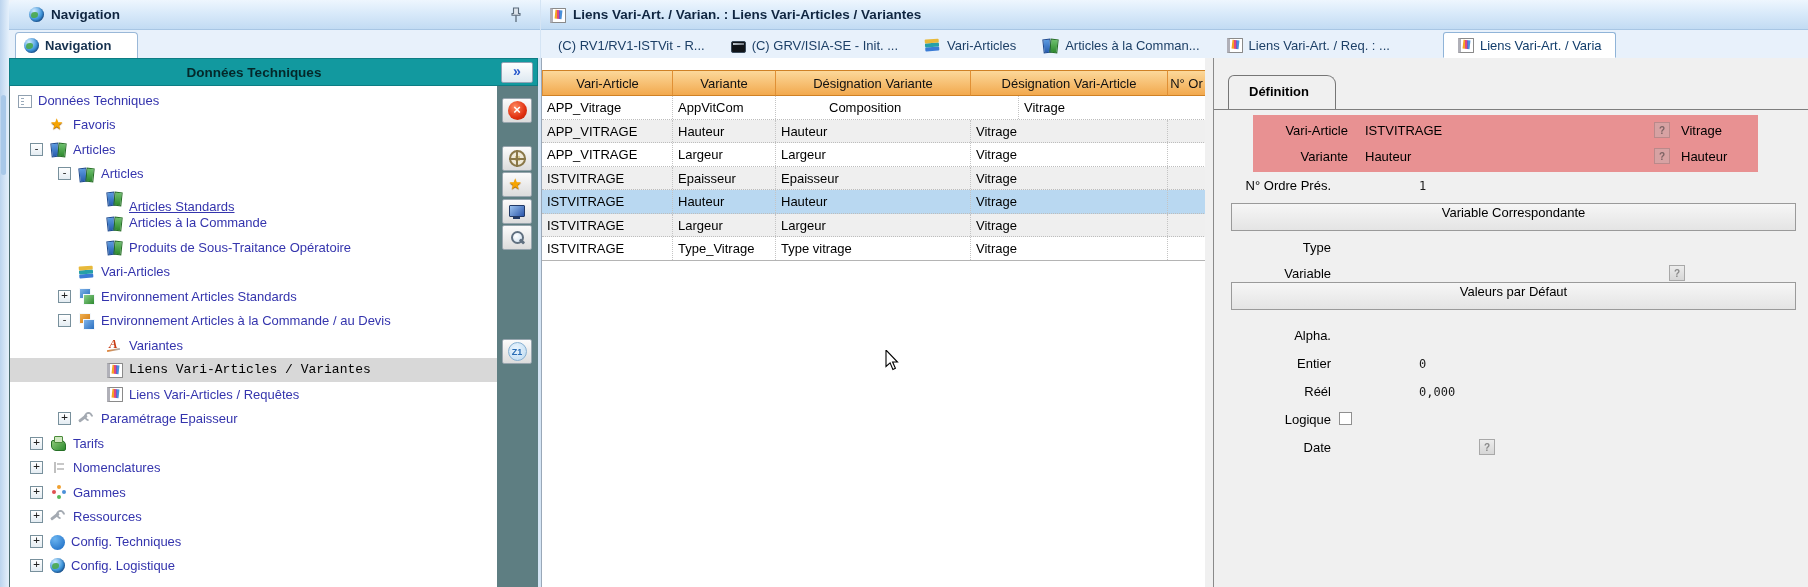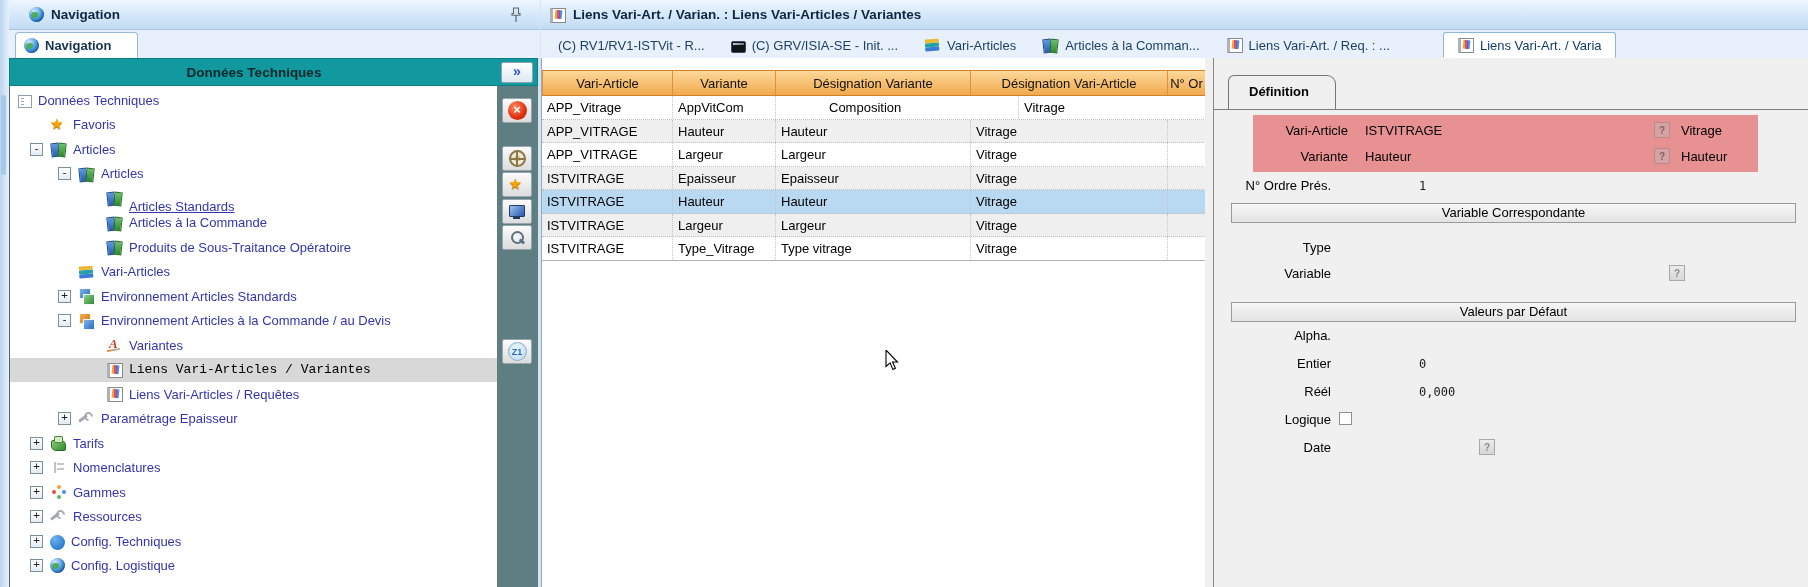--- a/index.html
+++ b/index.html
@@ -86,21 +86,21 @@
   .prow + .prow{margin-top:4px;}
   .plabel{position:absolute;left:0;top:3px;width:95px;text-align:right;}
   .pvalue{position:absolute;left:112px;top:3px;}
   .pdesc{position:absolute;left:428px;top:3px;}
   .qbtn{width:16px;height:16px;background:linear-gradient(#ececec,#d6d6d6);border:1px solid #a8a8a8;
     color:#8a8a8a;font-size:10px;font-weight:bold;display:flex;align-items:center;justify-content:center;cursor:pointer;}
   .pink .qbtn{position:absolute;left:401px;top:2px;background:#d7a2a3;border-color:#ba898a;color:#7d6364;}
   .defrow{position:absolute;left:0;width:594px;height:20px;}
   .dlabel{position:absolute;left:0;top:2px;width:117px;text-align:right;}
   .dvalue{position:absolute;left:205px;top:3px;font-family:"DejaVu Sans Mono",monospace;font-size:12px;color:#1a1a1a;}
-  .secbar{position:absolute;left:17px;width:565px;height:20px;background:linear-gradient(#f6f6f6,#e4e4e4);
+  .secbar{position:absolute;left:17px;width:565px;height:28px;background:linear-gradient(#f6f6f6,#e4e4e4);
     border:1px solid #9a9a9a;text-align:center;line-height:18px;}
   .cb{position:absolute;left:125px;top:2px;width:13px;height:13px;background:#fff;border:1px solid #8f8f8f;cursor:pointer;}
   .rowbtn{position:absolute;top:1px;}
 
   
   .ico{width:17px;height:16px;display:inline-block;position:relative;flex:none;}
   .trow .ico{margin-right:6px;}
   .ico-star::before{content:"★";position:absolute;left:0;top:-1px;font-size:15px;line-height:16px;
     color:#f6a400;text-shadow:0 1px 1px #a06000;}
   .ico-books::before,.ico-book::before{content:"";position:absolute;left:1px;top:2px;width:6px;height:12px;
@@ -450,21 +450,21 @@
     <div class="secbar" style="top:145px">Variable Correspondante</div>
 
     <div class="defrow" style="top:180px">
       <span class="dlabel">Type</span>
     </div>
     <div class="defrow" style="top:206px">
       <span class="dlabel">Variable</span>
       <span class="qbtn rowbtn" style="left:455px">?</span>
     </div>
 
-    <div class="secbar" style="top:244px">Valeurs par Défaut</div>
+    <div class="secbar" style="top:224px">Valeurs par Défaut</div>
 
     <div class="defrow" style="top:268px">
       <span class="dlabel">Alpha.</span>
     </div>
     <div class="defrow" style="top:296px">
       <span class="dlabel">Entier</span>
       <span class="dvalue">0</span>
     </div>
     <div class="defrow" style="top:324px">
       <span class="dlabel">Réél</span>

